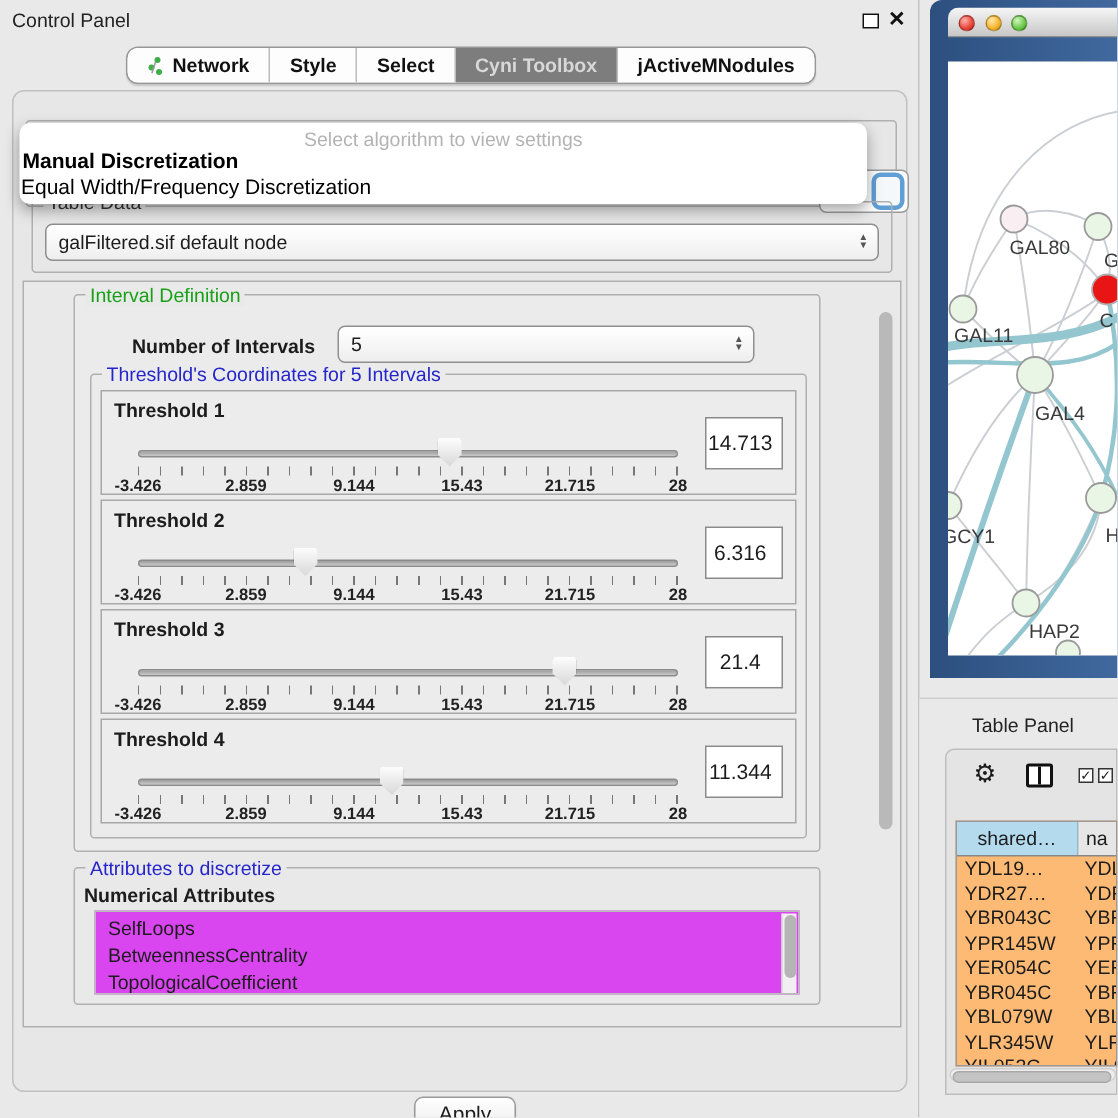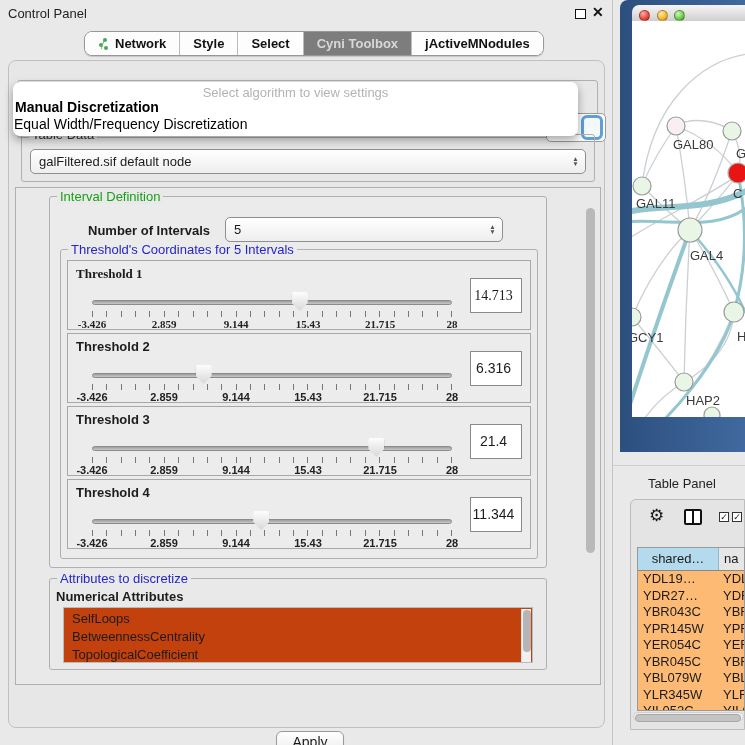--- a/index.html
+++ b/index.html
@@ -59,35 +59,35 @@
   .slider-zone { position:absolute; left:24px; top:26px; width:360px; height:40px; }
   .track { position:absolute; left:0; top:13px; width:100%; height:5px; border-radius:3px; background:linear-gradient(#9d9d9d,#c9c9c9); border:1px solid #8b8b8b; }
   .thumb { position:absolute; top:5px; width:16px; height:19px; margin-left:-8px; background:linear-gradient(#fdfdfd,#d8d8d8); clip-path:polygon(8% 0,92% 0,100% 12%,100% 58%,50% 100%,0 58%,0 12%); filter:drop-shadow(0 1px 1px rgba(0,0,0,.4)); cursor:pointer; }
   .ticks { position:absolute; left:0; top:24px; width:100%; height:6px; background:repeating-linear-gradient(to right,#777 0 1px,transparent 1px 14.36px); }
   .tick-labels { position:absolute; left:0; top:31px; width:100%; height:12px; font-size:11px; font-weight:bold; color:#222; }
   .tick-labels span { position:absolute; transform:translateX(-50%); white-space:nowrap; }
   .value-box { position:absolute; right:8px; top:17px; width:52px; height:35px; background:#fff; border:1px solid #8a8a8a; font-size:14px; text-align:center; line-height:33px; padding-right:5px; }
 
   .attr-group { left:33px; top:390px; width:498px; height:92px; }
   .attr-bold { position:absolute; left:6px; top:10px; font-size:13px; font-weight:bold; }
-  .attr-list { position:absolute; left:13px; top:28px; width:470px; height:56px; background:#c2410c; border:1px solid #bbb; overflow:hidden; }
+  .attr-list { position:absolute; left:13px; top:28px; width:470px; height:56px; background:#d946ef; border:1px solid #bbb; overflow:hidden; }
   .attr-list ul { list-style:none; padding:2px 0 0 8px; font-size:13px; line-height:18px; }
   .attr-scroll { position:absolute; right:1px; top:1px; width:10px; height:54px; background:#f0f0f0; border-left:1px solid #ddd; }
   .attr-scroll::after { content:""; position:absolute; left:1px; top:1px; width:8px; height:42px; border-radius:4px; background:#b5b5b5; }
 
   .apply-btn { position:absolute; left:267px; top:670px; width:68px; height:23px; border:1px solid #9a9a9a; border-radius:6px; background:linear-gradient(#ffffff,#ececec); font-size:14px; text-align:center; line-height:21px; cursor:pointer; box-shadow:0 1px 1px rgba(0,0,0,.15); }
 
   
   .net-window { position:absolute; left:620px; top:0; width:125px; height:452px; background:linear-gradient(to right,#2c4f7e,#41699f); border-top-left-radius:8px; }
   .mac-titlebar { position:absolute; left:12px; top:5px; width:113px; height:20px; background:linear-gradient(#f6f6f6,#c7c7c7); border-top-left-radius:7px; border-bottom:1px solid #8e8e8e; }
   .light { position:absolute; top:4.5px; width:11px; height:11px; border-radius:50%; border:.5px solid rgba(0,0,0,.25); }
   .light.red { left:7px; background:radial-gradient(circle at 35% 30%, #ffb3ab, #e8463a 60%, #b3271d); }
   .light.yellow { left:25px; background:radial-gradient(circle at 35% 30%, #ffe9ad, #f5b52e 60%, #c28413); }
   .light.green { left:42px; background:radial-gradient(circle at 35% 30%, #d3f5c4, #6cc948 60%, #3f9422); }
-  .net-canvas { position:absolute; left:12px; top:21px; width:113px; height:396px; background:#fff; overflow:hidden; }
+  .net-canvas { position:absolute; left:12px; top:41px; width:113px; height:396px; background:#fff; overflow:hidden; }
   .net-canvas svg text { font-family:"Liberation Sans", sans-serif; font-size:13px; fill:#3a3a3a; }
 
   
   .tp-region { position:absolute; left:613px; top:452px; width:132px; height:293px; background:#e9e9e9; border-top:1px solid #cfcfcf;margin-top:13px; }
   .tp-title { position:absolute; left:35px; top:10px; font-size:13px; color:#222; }
   .tp-box { position:absolute; left:17px; top:33px; width:115px; height:231px; background:#e4e4e4; border:1px solid #bdbdbd; border-top-left-radius:6px; }
   .gear { position:absolute; left:18px; top:5px; font-size:17px; color:#1a1a1a; cursor:pointer; }
   .col-icon { position:absolute; left:53px; top:9px; width:18px; height:16px; border:2px solid #111; border-radius:2px; background:#fff; cursor:pointer; }
   .col-icon::after { content:""; position:absolute; left:6px; top:0; width:2px; height:12px; background:#111; }
   .chk { position:absolute; top:12px; width:10px; height:10px; border:1.5px solid #333; background:#fff; font-size:9px; line-height:9px; text-align:center; color:#222; cursor:pointer; }
@@ -153,21 +153,21 @@
         <span class="group-label gl-green" style="background:#e9e9e9;">Interval Definition</span>
         <div class="noi-label">Number of Intervals</div>
         <div class="combo" style="left:175px; top:20px; width:278px;">
           <span>5</span>
           <span class="stepper">▲<br>▼</span>
         </div>
 
         <div class="group thr-group">
           <span class="group-label gl-blue" style="background:#ebebeb;">Threshold's Coordinates for 5 Intervals</span>
 
-          <div class="thr-card" style="top:10px;font-family:Liberation Serif, serif;">
+          <div class="thr-card" style="top:10px;">
             <div class="thr-label">Threshold 1</div>
             <div class="slider-zone">
               <div class="track"></div>
               <div class="thumb" style="left: 57.7%;"></div>
               <div class="ticks"></div>
               <div class="tick-labels">
                 <span style="left:0%">-3.426</span>
                 <span style="left:20%">2.859</span>
                 <span style="left:40%">9.144</span>
                 <span style="left:60%">15.43</span>

